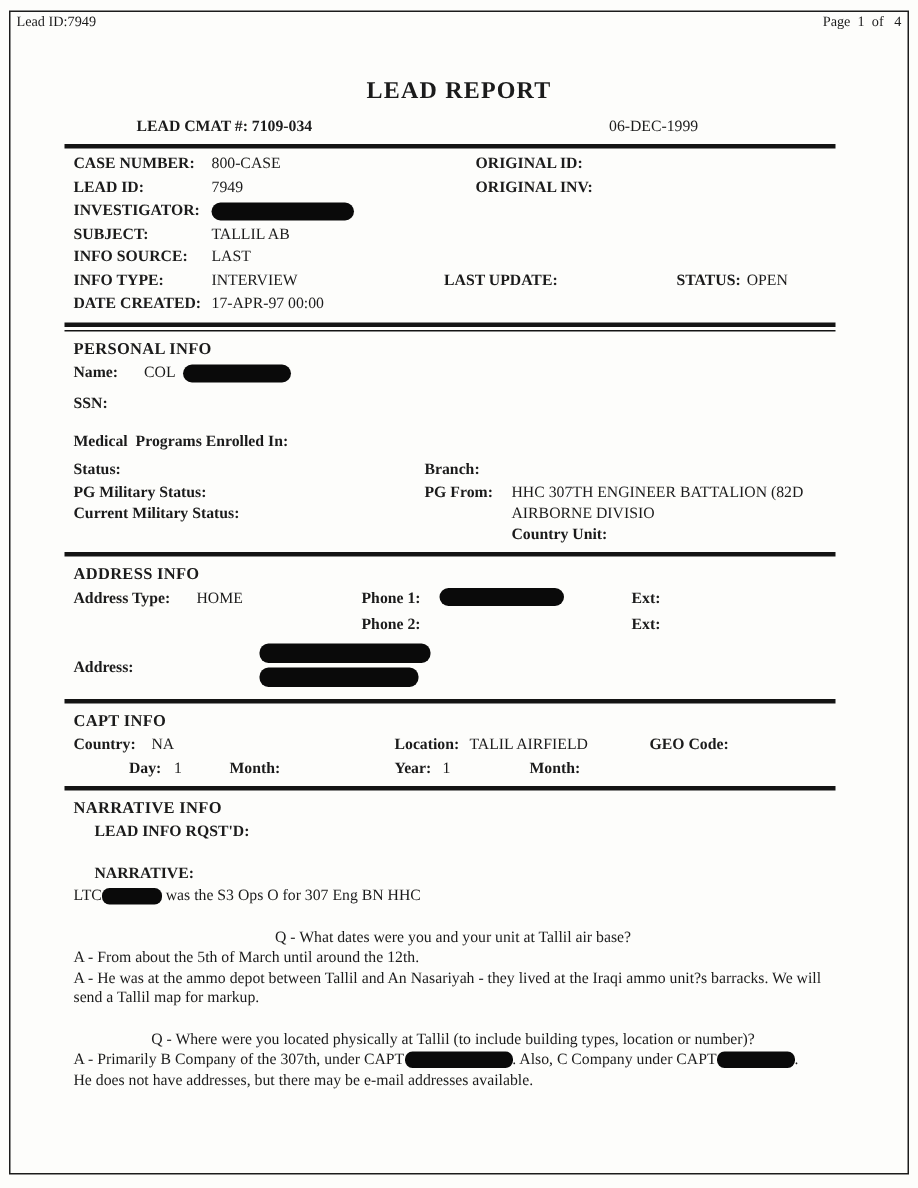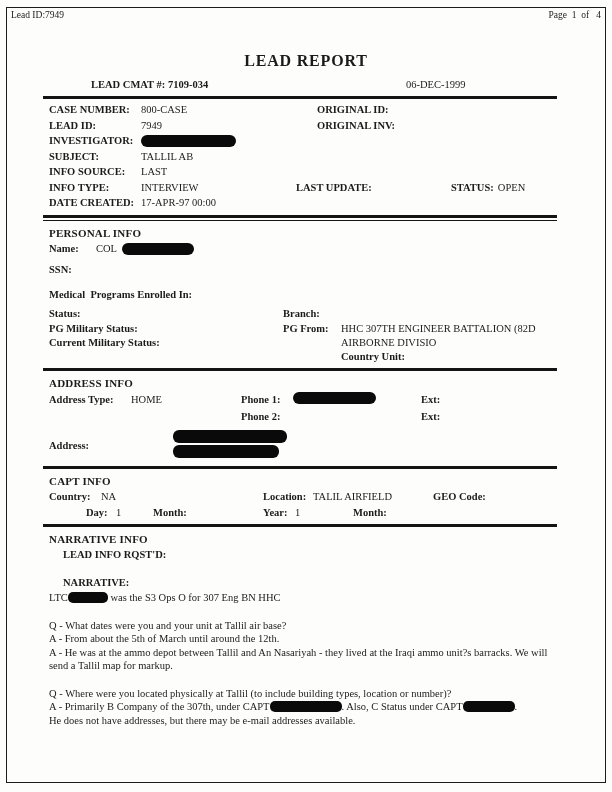--- a/index.html
+++ b/index.html
@@ -46,21 +46,21 @@
   .redact {
     display: inline-block; background: #0a0a0a;
     border-radius: 6px; height: 12px; flex-shrink: 0;
   }
   .redact-inline {
     display: inline-block; background: #0a0a0a;
     border-radius: 5px; height: 11px; vertical-align: text-bottom;
   }
   .redact-stack { display: flex; flex-direction: column; gap: 2px; }
   .nar { font-size: 10.5px; line-height: 13.5px; margin: 0; padding-left: 6px; max-width: 512px; }
-  .gap14 { margin-top: 14px !important; }
+  .gap14 { margin-top: 14px !important; text-align: center; }
 </style>
 </head>
 <body>
 
 <div class="frame">
   <div class="meta-row">
     <span>Lead ID:7949</span>
     <span>Page  1  of   4</span>
   </div>
 
@@ -204,17 +204,17 @@
         </div>
 
         <p class="nar" style="margin-top:2px"><span>LTC</span><span class="redact-inline" style="width:40px"></span><span> was the S3 Ops O for 307 Eng BN HHC</span></p>
 
         <p class="nar gap14">Q - What dates were you and your unit at Tallil air base?</p>
         <p class="nar">A - From about the 5th of March until around the 12th.</p>
 
         <p class="nar">A - He was at the ammo depot between Tallil and An Nasariyah - they lived at the Iraqi ammo unit?s barracks.  We will send a Tallil map for markup.</p>
         <p class="nar gap14">Q - Where were you located physically at Tallil (to include building types, location or number)?</p>
 
-        <p class="nar"><span>A - Primarily B Company of the 307th, under CAPT</span><span class="redact-inline" style="width:72px"></span><span>. Also, C Status under  CAPT</span><span class="redact-inline" style="width:52px"></span><span>.</span><br><span>He does not have addresses, but there may be e-mail addresses available.</span></p>
+        <p class="nar"><span>A - Primarily B Company of the 307th, under CAPT</span><span class="redact-inline" style="width:72px"></span><span>. Also, C Company under  CAPT</span><span class="redact-inline" style="width:52px"></span><span>.</span><br><span>He does not have addresses, but there may be e-mail addresses available.</span></p>
       </section>
     </div>
   </div>
 </div>
 
 </body></html>

